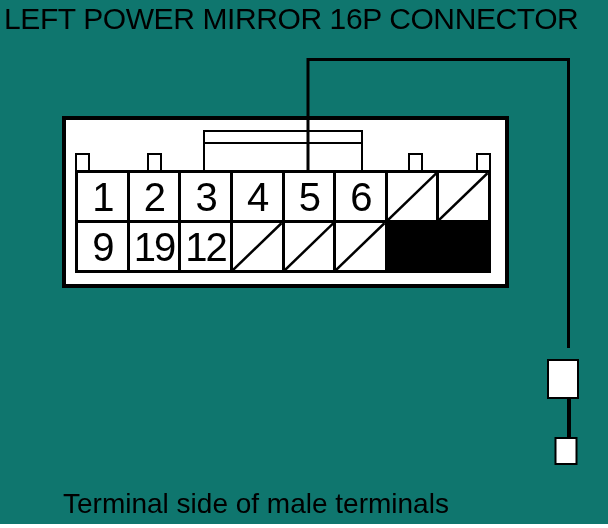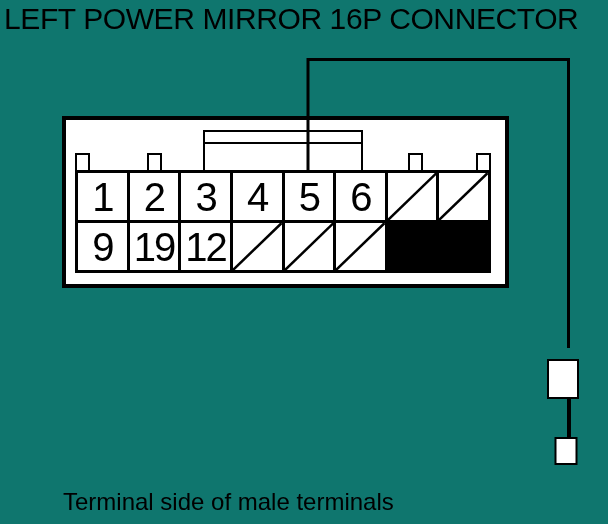--- a/index.html
+++ b/index.html
@@ -8,21 +8,21 @@
     font-family:"Liberation Sans",sans-serif;color:#000;overflow:hidden;text-decoration:underline;
   }
   .title{
     position:absolute;left:4px;top:2px;font-size:30px;letter-spacing:-0.4px;
     white-space:nowrap;
   }
   .sg-label{
     position:absolute;left:160px;top:78px;font-size:30px;white-space:nowrap;
   }
   .caption{
-    position:absolute;left:63px;top:488px;font-size:24px;white-space:nowrap;
+    position:absolute;left:63px;top:488px;font-size:28px;white-space:nowrap;
   }
   .outer-box{
     position:absolute;left:62px;top:116px;width:447px;height:172px;
     border:4px solid #000;box-sizing:border-box;background:#fff;
   }
   .tab{
     position:absolute;top:153px;width:15px;height:20px;box-sizing:border-box;
     border:2px solid #000;border-bottom:none;background:transparent;
   }
   .tab-left{left:75px;}

